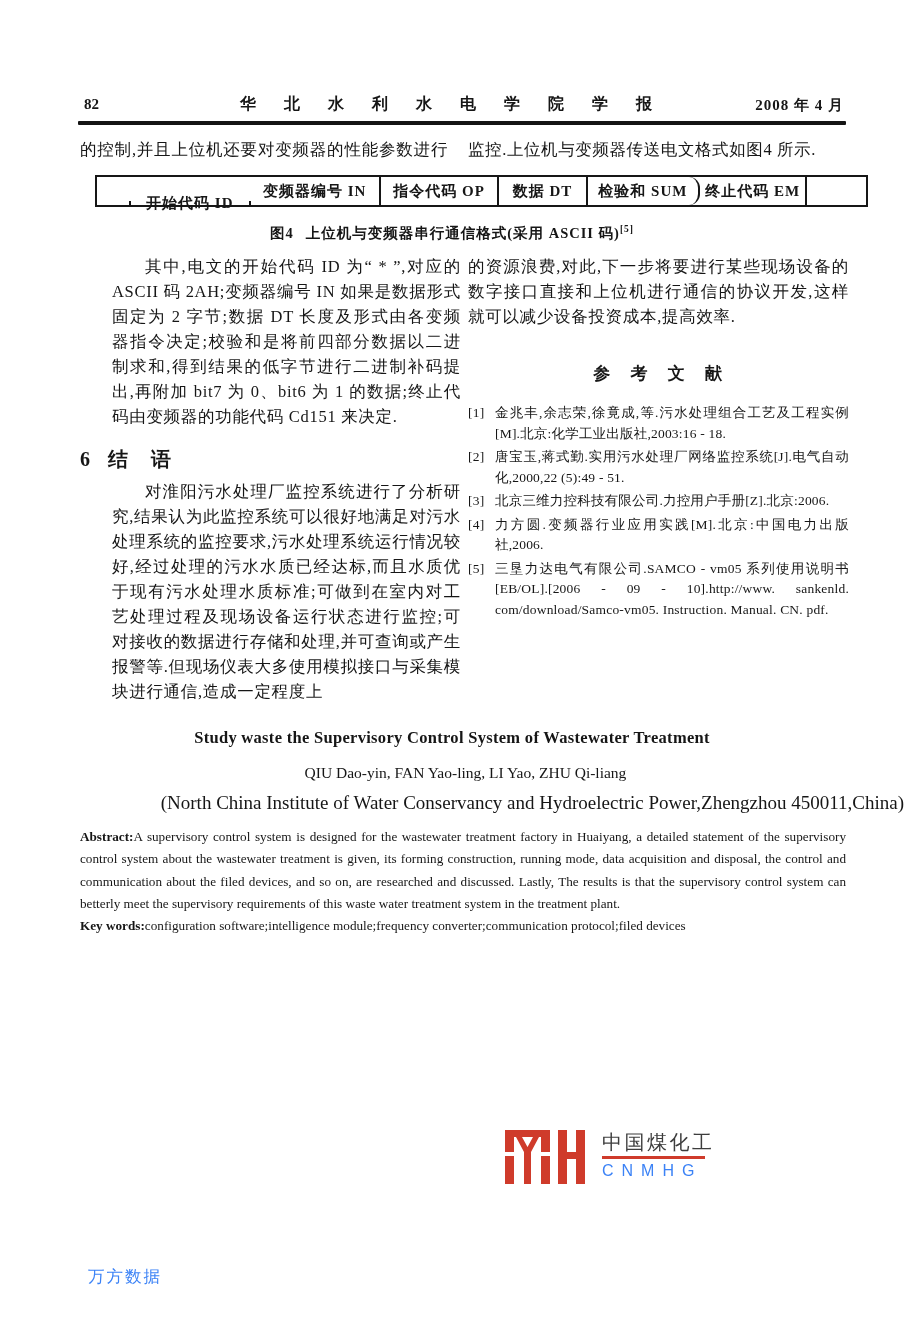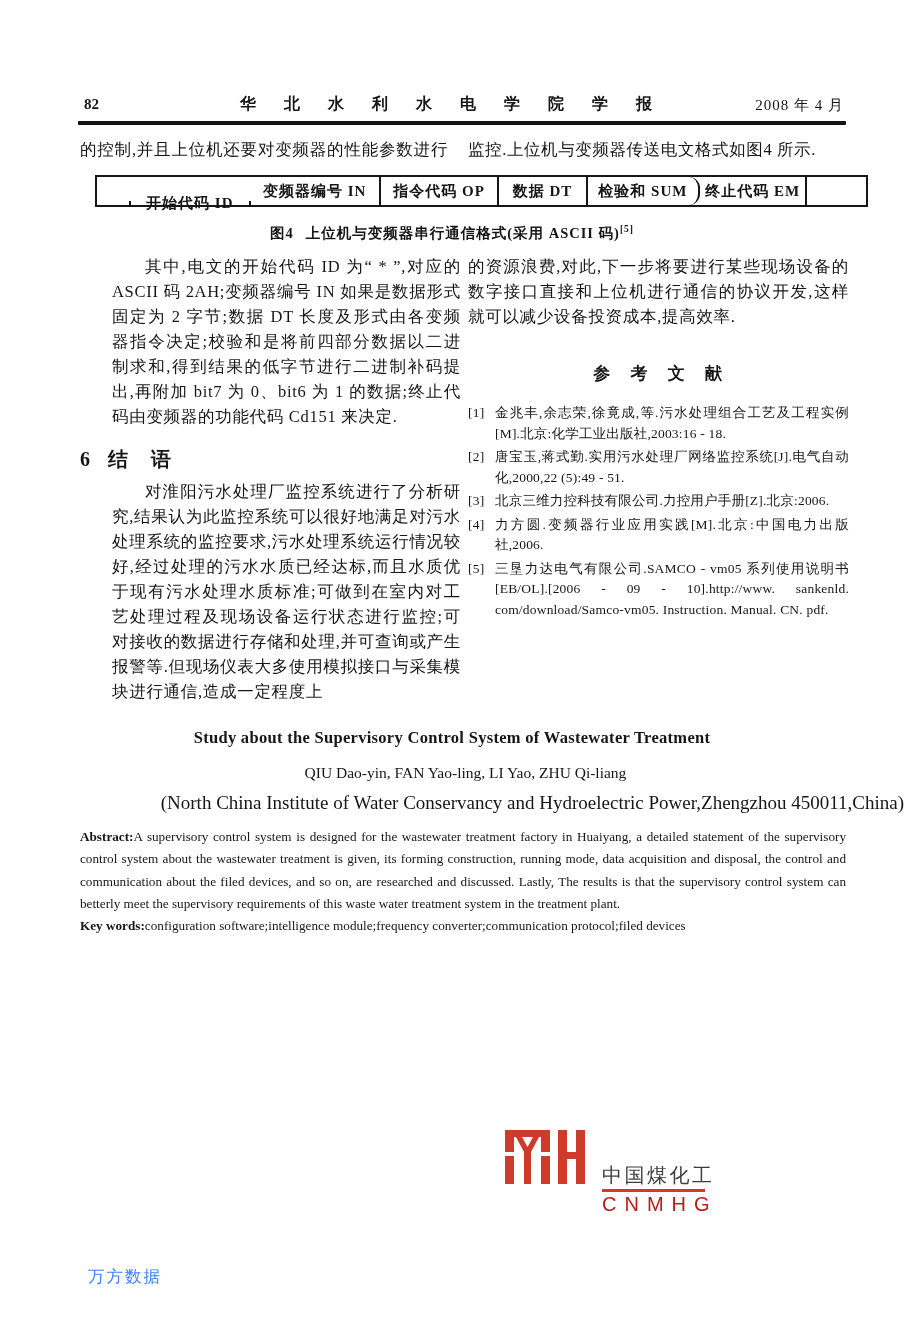--- a/index.html
+++ b/index.html
@@ -5,21 +5,21 @@
   html,body{margin:0;padding:0;}
   body{
     width:904px;height:1320px;position:relative;background:#ffffff;
     font-family:"Liberation Serif","DejaVu Serif",serif;color:#161616;
     overflow:hidden;
   }
   .abs{position:absolute;}
   
   .pagenum{left:84px;top:96px;font-size:15px;font-weight:bold;}
   .journal{left:0;right:0;top:94px;text-align:center;font-size:16px;font-weight:bold;letter-spacing:12px;}
-  .issuedate{right:60px;top:96px;font-size:15px;font-weight:normal;letter-spacing:1px;}
+  .issuedate{right:60px;top:96px;font-size:15px;font-weight:bold;letter-spacing:1px;}
   .rule{left:78px;top:121px;width:768px;height:4px;background:#141414;border-radius:1px;}
   
   .introL{left:80px;top:139px;width:382px;font-size:16.5px;letter-spacing:0.8px;}
   .introR{left:468px;top:139px;width:382px;font-size:16.5px;letter-spacing:0.6px;}
   
   .figframe{left:95px;top:175px;width:773px;height:32px;border:2px solid #161616;box-sizing:border-box;}
   .figrow{position:absolute;left:32px;top:0;height:100%;width:678px;display:flex;}
   .figcell{border-right:2px solid #161616;box-sizing:border-box;display:flex;align-items:center;justify-content:center;
            font-size:15px;font-weight:600;letter-spacing:1px;white-space:nowrap;}
   .figcell:first-child{border-left:2px solid #161616;margin-top:24px;}
@@ -43,23 +43,23 @@
   
   .entitle{left:0;right:0;top:728px;text-align:center;font-size:16.5px;font-weight:bold;letter-spacing:0.3px;}
   .enauthors{left:0;right:0;top:764px;text-align:center;font-size:15.5px;padding-left:27px;}
   .enaffil{left:0;right:0;top:792px;text-align:right;font-size:19px;}
   .enabs{left:80px;top:826px;width:766px;font-size:13.2px;line-height:22.3px;text-align:justify;}
   .enabs p{margin:0;}
   .blb{font-weight:bold;}
   
   .logo{left:505px;top:1130px;display:flex;align-items:flex-start;}
   .logotext{margin-left:17px;}
-  .logocn{font-family:"Liberation Sans","DejaVu Sans",sans-serif;font-size:20px;color:#3d3d3d;letter-spacing:2.5px;line-height:24px;margin-top:33px;}
+  .logocn{font-family:"Liberation Sans","DejaVu Sans",sans-serif;font-size:20px;color:#3d3d3d;letter-spacing:2.5px;line-height:24px;}
   .logoline{height:2.5px;background:#cf3b2b;margin:2px 0 3px 0;width:103px;}
-  .logoen{font-family:"Liberation Sans","DejaVu Sans",sans-serif;font-size:20px;color:#b91c1c;letter-spacing:8px;line-height:18px;}
+  .logoen{font-family:"Liberation Sans","DejaVu Sans",sans-serif;font-size:16px;color:#3b82f6;letter-spacing:8px;line-height:18px;}
   
   .wm{left:88px;top:1266px;font-family:"Liberation Sans","DejaVu Sans",sans-serif;font-size:16.5px;color:#3b82f6;letter-spacing:2px;}
 </style>
 </head>
 <body>
 
 <div class="abs pagenum">82</div>
 <div class="abs journal">华 北 水 利 水 电 学 院 学 报</div>
 <div class="abs issuedate">2008 年 4 月</div>
 <div class="abs rule"></div>
@@ -106,21 +106,21 @@
     <span class="refnum">[3]</span><span>北京三维力控科技有限公司.力控用户手册[Z].北京:2006.</span>
   </p>
   <p class="refitem">
     <span class="refnum">[4]</span><span>力方圆.变频器行业应用实践[M].北京:中国电力出版社,2006.</span>
   </p>
   <p class="refitem">
     <span class="refnum">[5]</span><span>三垦力达电气有限公司.SAMCO - vm05 系列使用说明书[EB/OL].[2006 - 09 - 10].http://www. sankenld. com/download/Samco-vm05. Instruction. Manual. CN. pdf.</span>
   </p>
 </div>
 
-<div class="abs entitle">Study about the Supervisory Control System of Wastewater Treatment</div>
+<div class="abs entitle">Study waste the Supervisory Control System of Wastewater Treatment</div>
 <div class="abs enauthors">QIU Dao-yin, FAN Yao-ling, LI Yao, ZHU Qi-liang</div>
 <div class="abs enaffil">(North China Institute of Water Conservancy and Hydroelectric Power,Zhengzhou 450011,China)</div>
 <div class="abs enabs">
   <p>
     <span class="blb">Abstract:</span><span>A supervisory control system is designed for the wastewater treatment factory in Huaiyang, a detailed statement of the supervisory control system about the wastewater treatment is given, its forming construction, running mode, data acquisition and disposal, the control and communication about the filed devices, and so on, are researched and discussed.  Lastly, The results is that the supervisory control system can betterly meet the supervisory requirements of this waste water treatment system in the treatment plant.</span>
   </p>
   <p>
     <span class="blb">Key words:</span><span>configuration software;intelligence module;frequency converter;communication protocol;filed devices</span>
   </p>
 </div>

